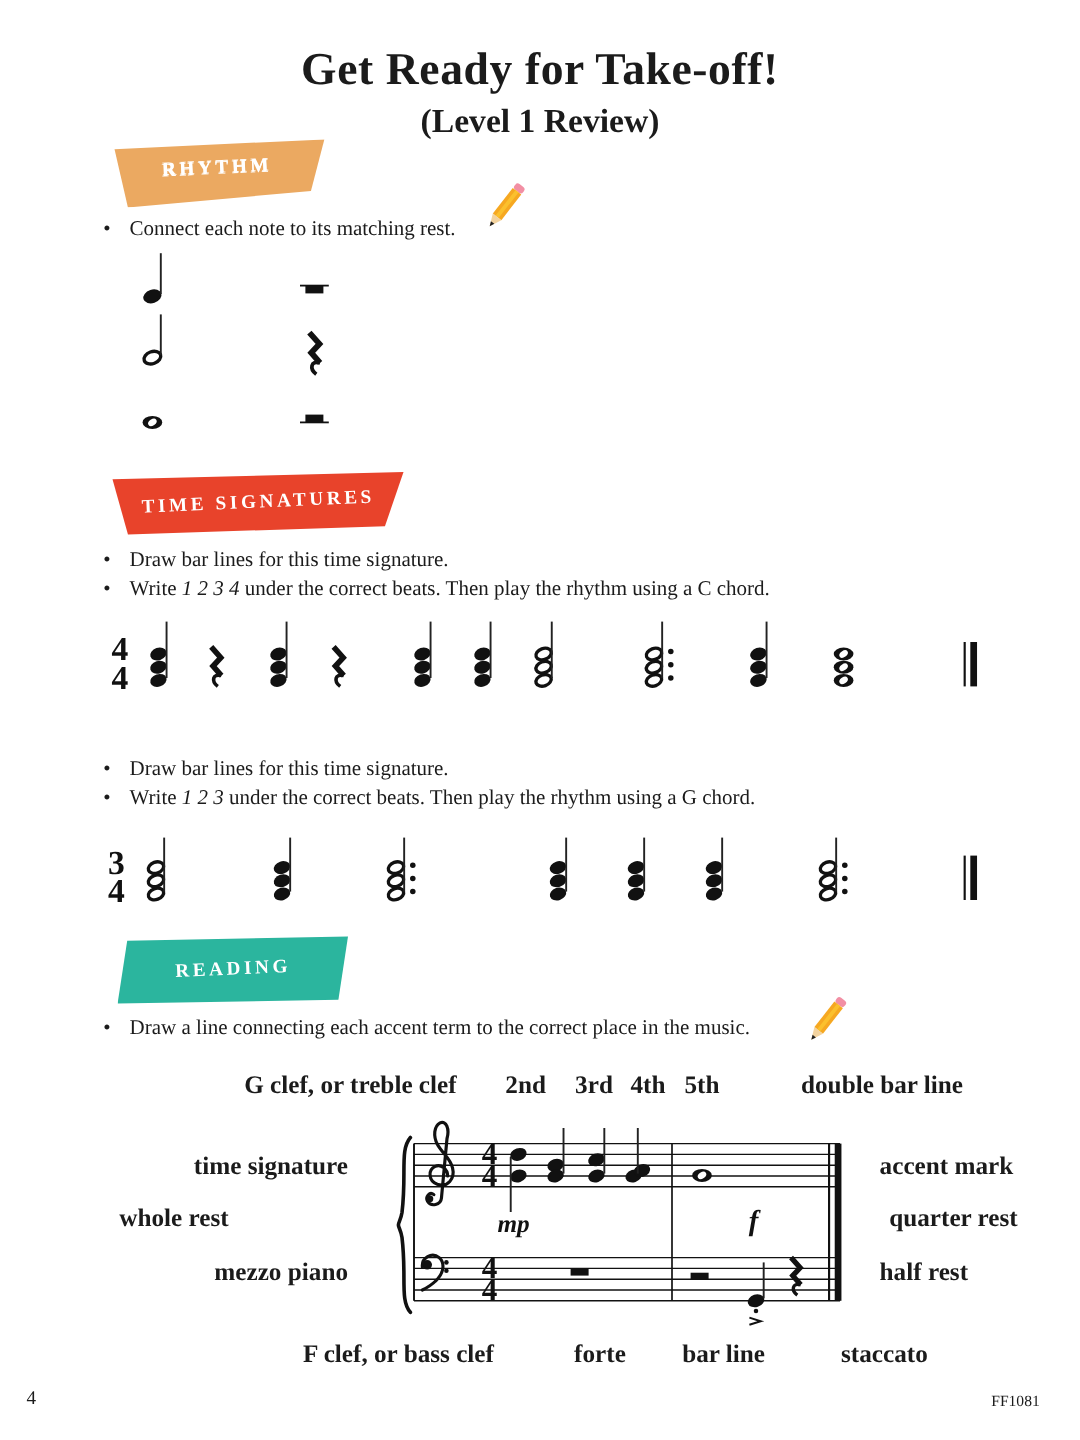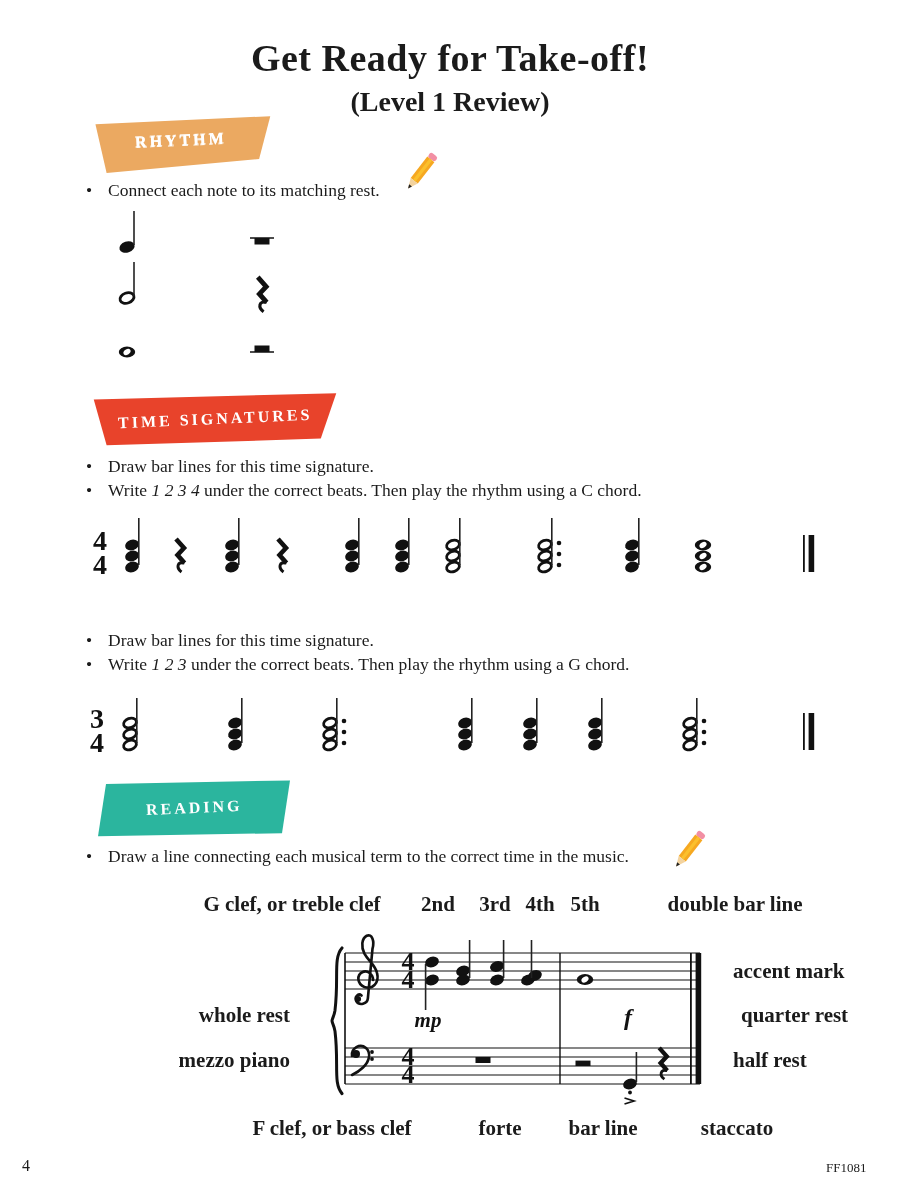--- a/index.html
+++ b/index.html
@@ -235,41 +235,42 @@
   <div class="banner" style="left:94px;top:778px;width:200px;height:60px;">
     <div class="outer" style="clip-path:polygon(6% 10%, 98% 4%, 94% 92%, 2% 97%);;background:#2BB59E"></div>
     <div class="inner" style="clip-path:polygon(13% 26%, 92% 19%, 89% 80%, 8% 85%);"></div>
     <div class="inner" style="background:transparent;pointer-events:none;">
       <span class="label">READING</span>
     </div>
   </div>
 
   <div class="bullet" style="left:86px;top:845px;">
     <span class="dot">•</span>
-    <span>Draw a line connecting each musical term to the correct time in the music.</span>
+    <span>Draw a line connecting each accent term to the correct place in the music.</span>
   </div>
 
   <svg style="left:668px;top:828px;" width="42" height="48" viewBox="0 0 42 48">
     <g transform="translate(21,22) rotate(38)">
       <rect x="-4.5" y="-22" width="9" height="6" rx="2.5" fill="#F28FA4"></rect>
       <rect x="-4.5" y="-16" width="9" height="27" fill="#F6A821"></rect>
       <rect x="-1.6" y="-16" width="3.2" height="27" fill="#FBC02D"></rect>
       <polygon points="-4.5,11 4.5,11 0,21" fill="#F3D39F"></polygon>
       <polygon points="-1.8,17 1.8,17 0,21" fill="#222"></polygon>
     </g>
   </svg>
 
   <span class="rlabel centered" style="left:292px;top:892px;">G clef, or treble clef</span>
   <span class="rlabel centered" style="left:438px;top:892px;">2nd</span>
   <span class="rlabel centered" style="left:495px;top:892px;">3rd</span>
   <span class="rlabel centered" style="left:540px;top:892px;">4th</span>
   <span class="rlabel centered" style="left:585px;top:892px;">5th</span>
   <span class="rlabel centered" style="left:735px;top:892px;">double bar line</span>
 
-  <span class="rlabel leftcol" style="top:1003px;">whole rest</span>
+  <span class="rlabel leftcol" style="top:959px;">time signature</span>
+  <span class="rlabel leftcol" style="top:1003px;text-align:center;">whole rest</span>
   <span class="rlabel leftcol" style="top:1048px;">mezzo piano</span>
 
   <span class="rlabel" style="left:733px;top:959px;">accent mark</span>
   <span class="rlabel" style="left:741px;top:1003px;">quarter rest</span>
   <span class="rlabel" style="left:733px;top:1048px;">half rest</span>
 
   <span class="rlabel centered" style="left:332px;top:1116px;">F clef, or bass clef</span>
   <span class="rlabel centered" style="left:500px;top:1116px;">forte</span>
   <span class="rlabel centered" style="left:603px;top:1116px;">bar line</span>
   <span class="rlabel centered" style="left:737px;top:1116px;text-align:right;">staccato</span>

